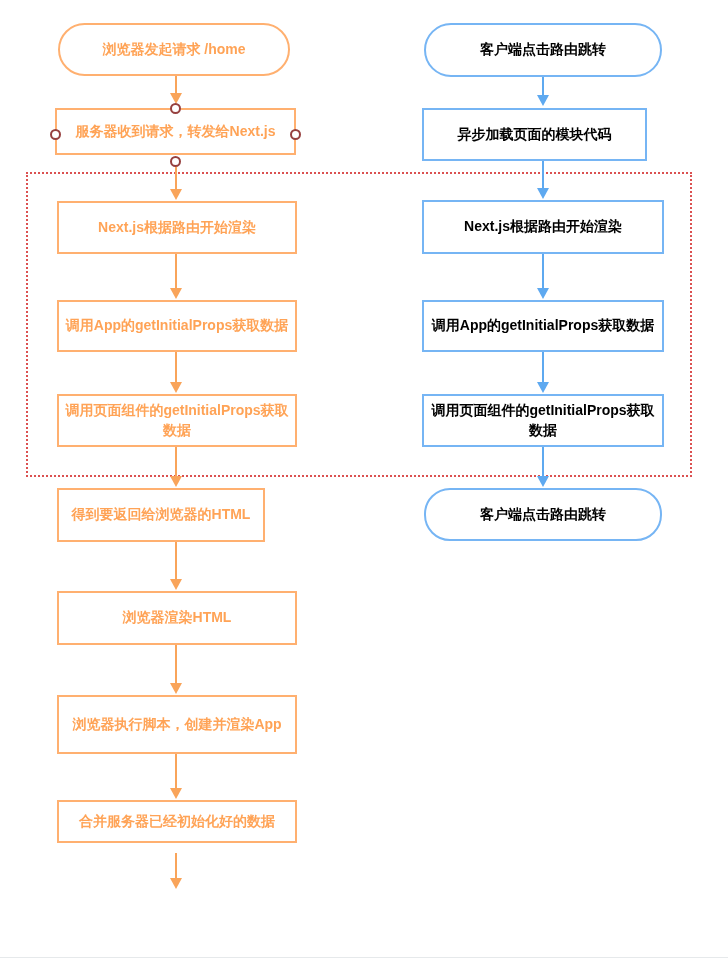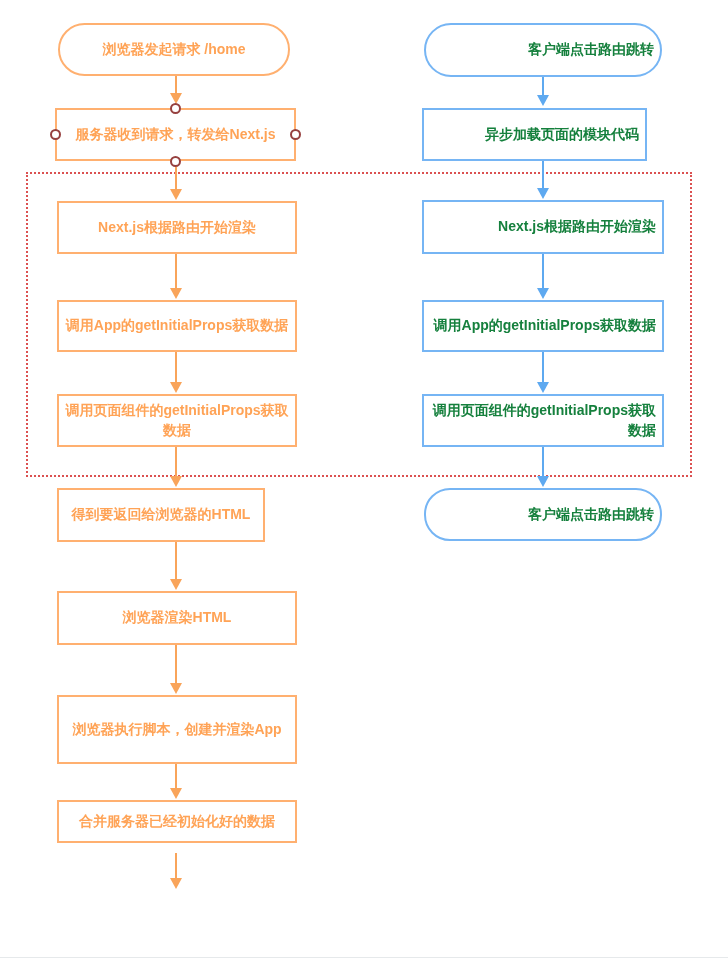--- a/index.html
+++ b/index.html
@@ -4,21 +4,21 @@
 <style>
   html,body{margin:0;padding:0;background:#ffffff;}
   body{font-family:"Liberation Sans","DejaVu Sans",sans-serif;}
   .canvas{position:relative;width:728px;height:962px;background:#ffffff;overflow:hidden;}
 
   .node{position:absolute;display:flex;align-items:center;justify-content:center;
         text-align:center;font-weight:bold;font-size:14px;line-height:1.4;
         background:#ffffff;box-sizing:border-box;padding:13px 6px;z-index:3;}
   .node .lbl{display:block;width:100%;word-break:break-word;}
   .node.orange{border:2px solid #FFB070;color:#FFA356;}
-  .node.blue{border:2px solid #76B5F4;color:#15803d;text-align:right;}
+  .node.blue{border:2px solid #76B5F4;color:#000000;}
   .pill{border-radius:27px;}
 
   .arrow{position:absolute;width:12px;z-index:2;}
   .arrow::before{content:"";position:absolute;left:5px;top:0;bottom:9px;width:2px;}
   .arrow::after{content:"";position:absolute;left:0;bottom:0;width:0;height:0;
                 border-left:6px solid transparent;border-right:6px solid transparent;}
   .arrow.orange::before{background:#F9A45A;}
   .arrow.orange::after{border-top:11px solid #F9A45A;}
   .arrow.blue::before{background:#5EA9F0;}
   .arrow.blue::after{border-top:11px solid #5EA9F0;}
@@ -37,21 +37,21 @@
 
 <div class="canvas">
 
   <div class="group-outline"></div>
 
   <div class="node orange pill" style="left:58px;top:23px;width:232px;height:53px;">
     <span class="lbl">浏览器发起请求 /home</span>
   </div>
   <div class="arrow orange" style="left:170px;top:76px;height:28px;"></div>
 
-  <div class="node orange" style="left:55px;top:108px;width:241px;height:53px;">
+  <div class="node orange" style="left:55px;top:108px;width:241px;height:47px;">
     <span class="lbl">服务器收到请求，转发给Next.js</span>
   </div>
   <div class="cpoint" style="left:170px;top:103px;"></div>
   <div class="cpoint" style="left:50px;top:129px;"></div>
   <div class="cpoint" style="left:290px;top:129px;"></div>
   <div class="cpoint" style="left:170px;top:156px;"></div>
   <div class="arrow orange" style="left:170px;top:167px;height:33px;"></div>
 
   <div class="node orange" style="left:57px;top:201px;width:240px;height:53px;">
     <span class="lbl">Next.js根据路由开始渲染</span>
@@ -71,21 +71,21 @@
   <div class="node orange" style="left:57px;top:488px;width:208px;height:54px;">
     <span class="lbl">得到要返回给浏览器的HTML</span>
   </div>
   <div class="arrow orange" style="left:170px;top:542px;height:48px;"></div>
 
   <div class="node orange" style="left:57px;top:591px;width:240px;height:54px;">
     <span class="lbl">浏览器渲染HTML</span>
   </div>
   <div class="arrow orange" style="left:170px;top:645px;height:49px;"></div>
 
-  <div class="node orange" style="left:57px;top:695px;width:240px;height:69px;">
+  <div class="node orange" style="left:57px;top:695px;width:240px;height:59px;">
     <span class="lbl">浏览器执行脚本，创建并渲染App</span>
   </div>
   <div class="arrow orange" style="left:170px;top:748px;height:51px;"></div>
 
   <div class="node orange" style="left:57px;top:800px;width:240px;height:43px;">
     <span class="lbl">合并服务器已经初始化好的数据</span>
   </div>
   <div class="arrow orange" style="left:170px;top:853px;height:36px;"></div>
 
 

